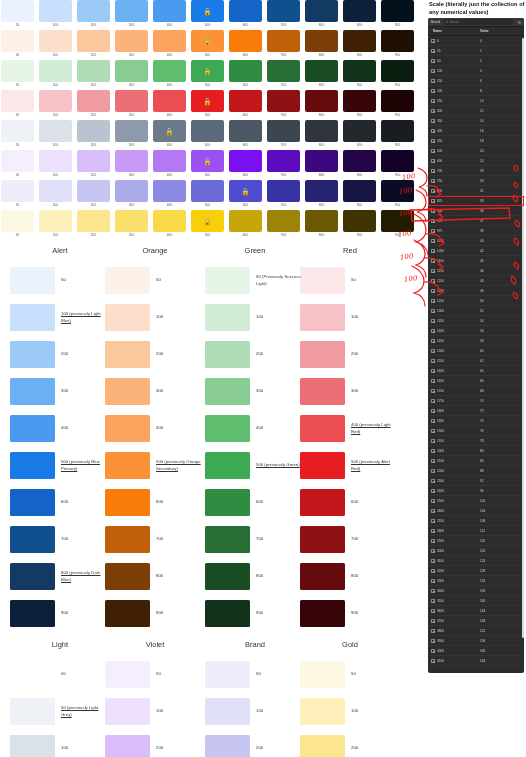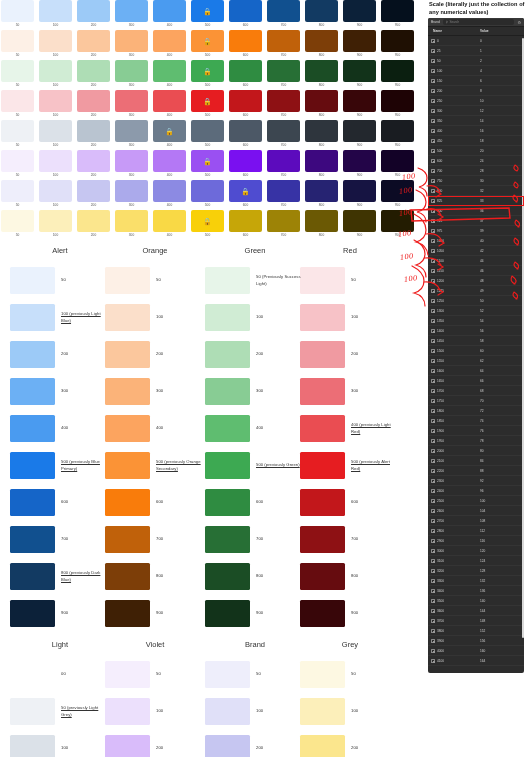--- a/index.html
+++ b/index.html
@@ -540,21 +540,21 @@
           <div class="legend-row">
             <div class="legend-sw checker" style="background: rgb(224, 224, 248);"></div>
             <div class="legend-txt">100</div>
           </div>
           <div class="legend-row">
             <div class="legend-sw" style="background: rgb(198, 198, 241);"></div>
             <div class="legend-txt">200</div>
           </div>
         </div>
         <div class="legend-col" style="left: 300px;">
-          <div class="legend-head">Grey</div>
+          <div class="legend-head">Gold</div>
           <div class="legend-row">
             <div class="legend-sw" style="background: rgb(253, 248, 226);"></div>
             <div class="legend-txt">50</div>
           </div>
           <div class="legend-row">
             <div class="legend-sw" style="background: rgb(252, 239, 186);"></div>
             <div class="legend-txt">100</div>
           </div>
           <div class="legend-row">
             <div class="legend-sw" style="background: rgb(251, 230, 141);"></div>

